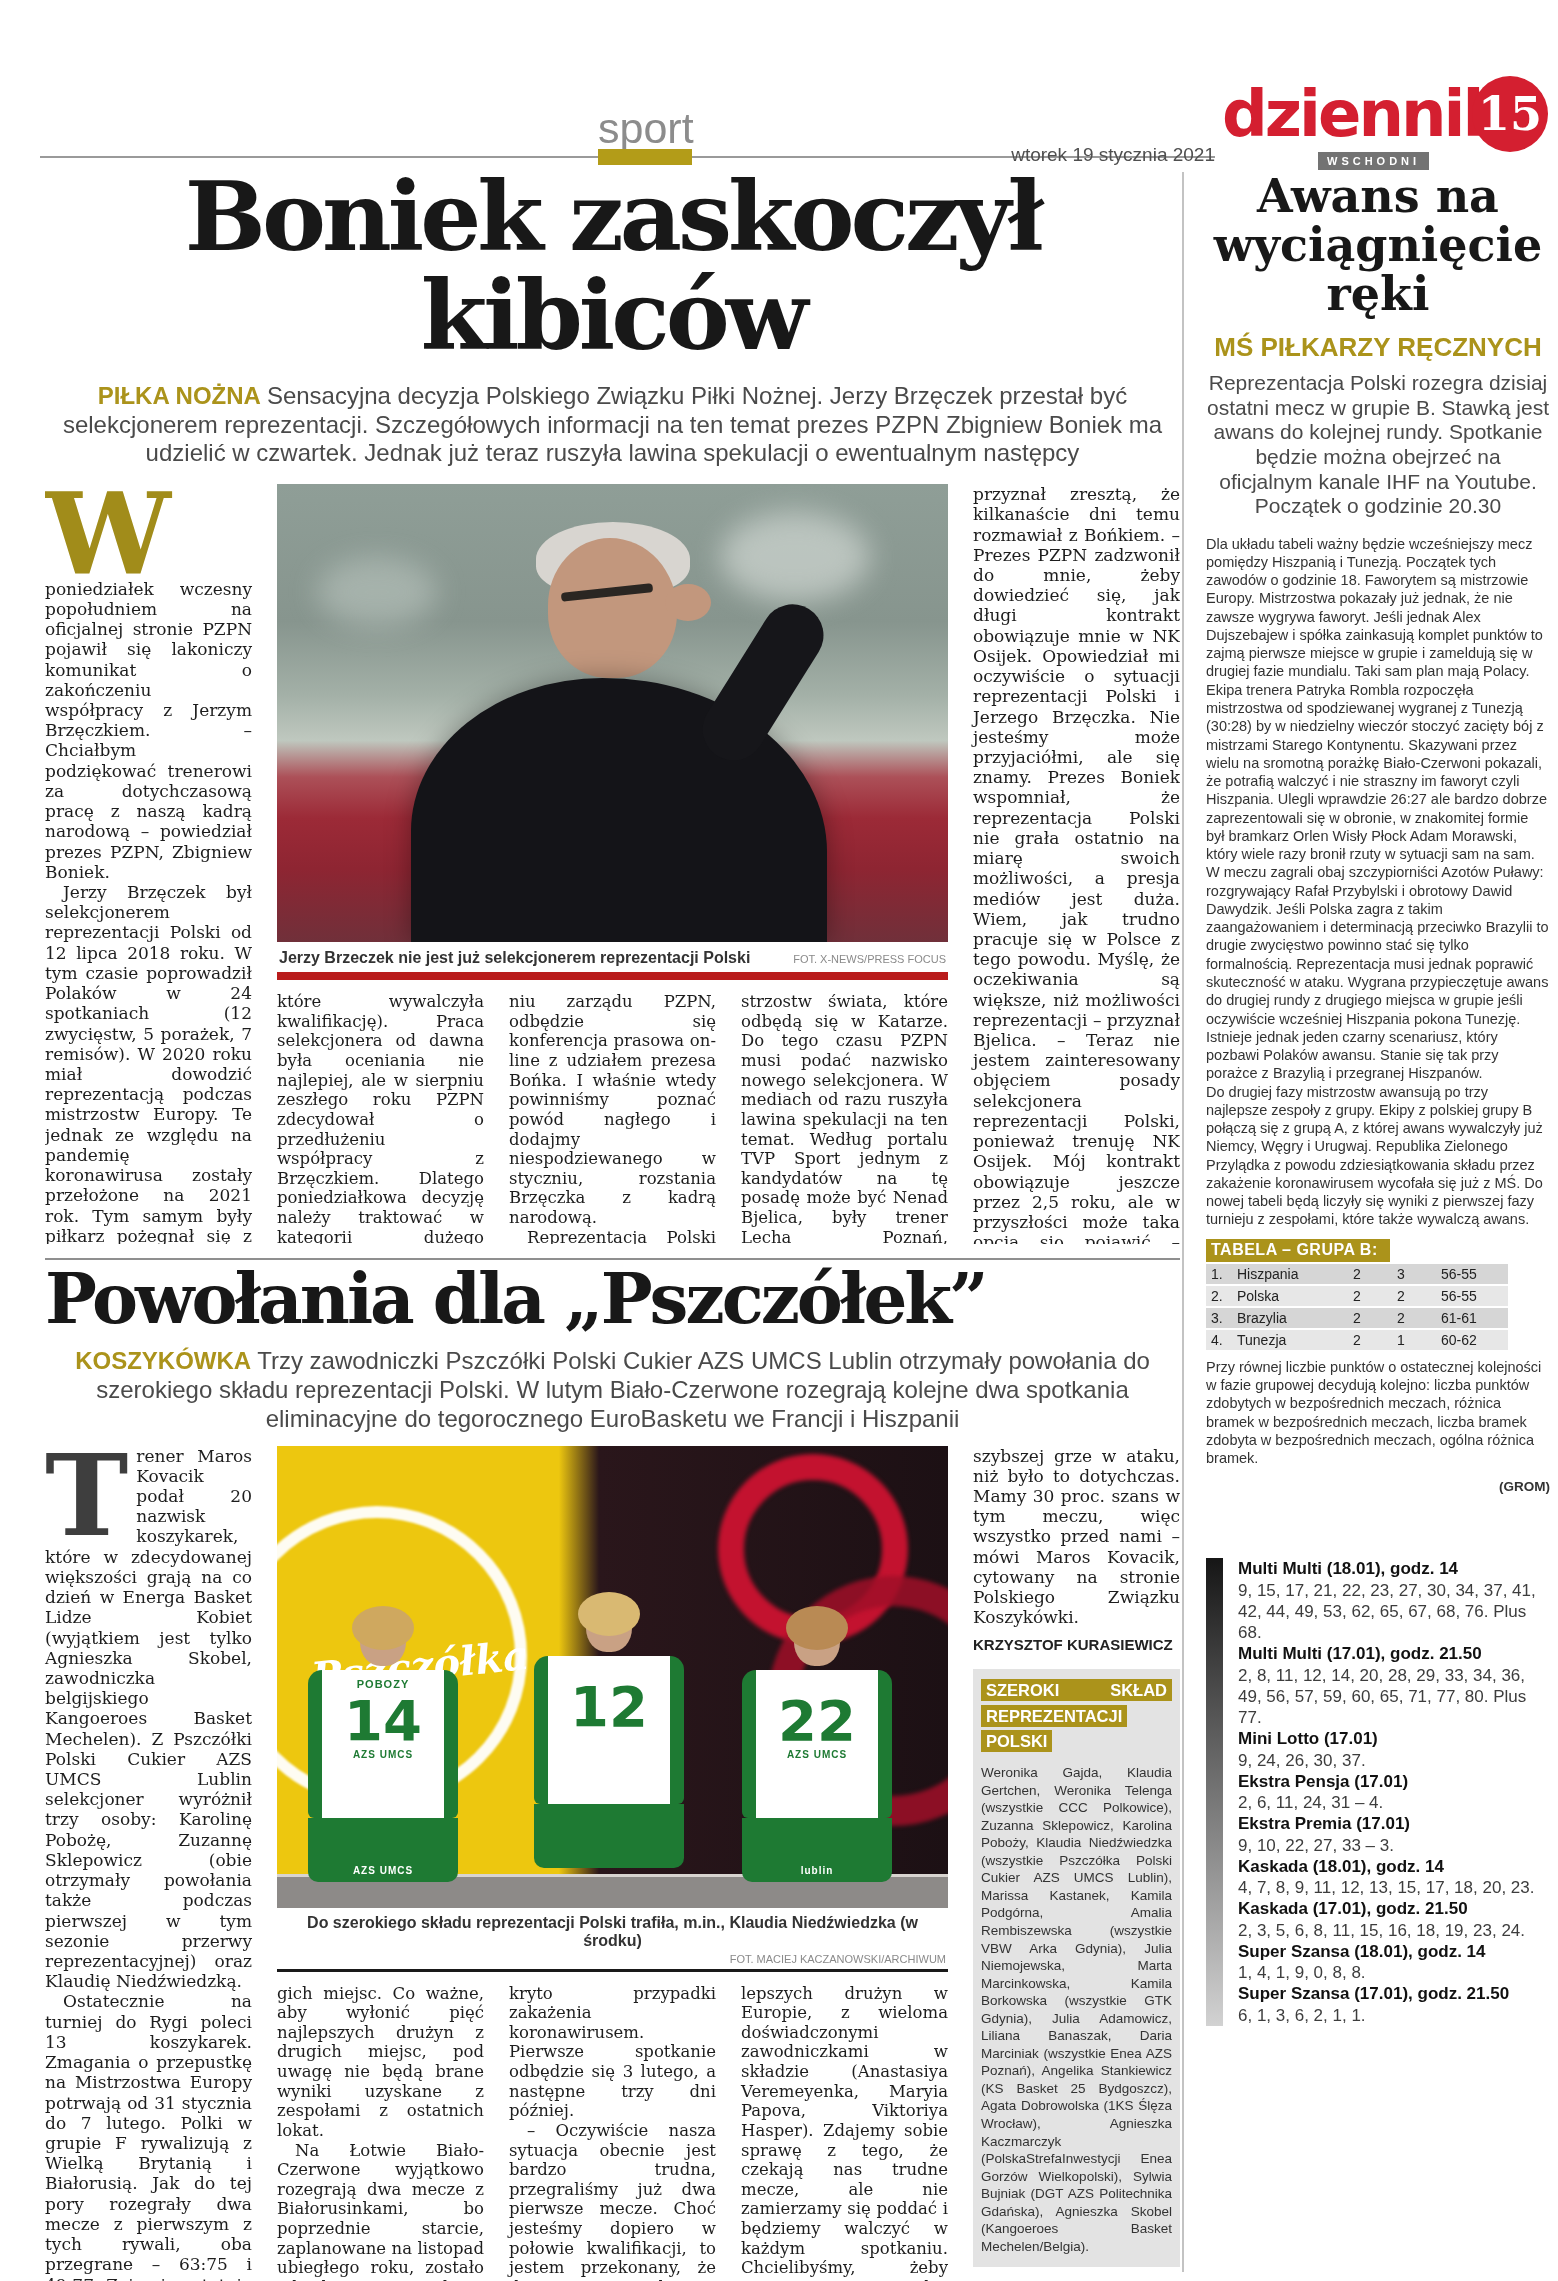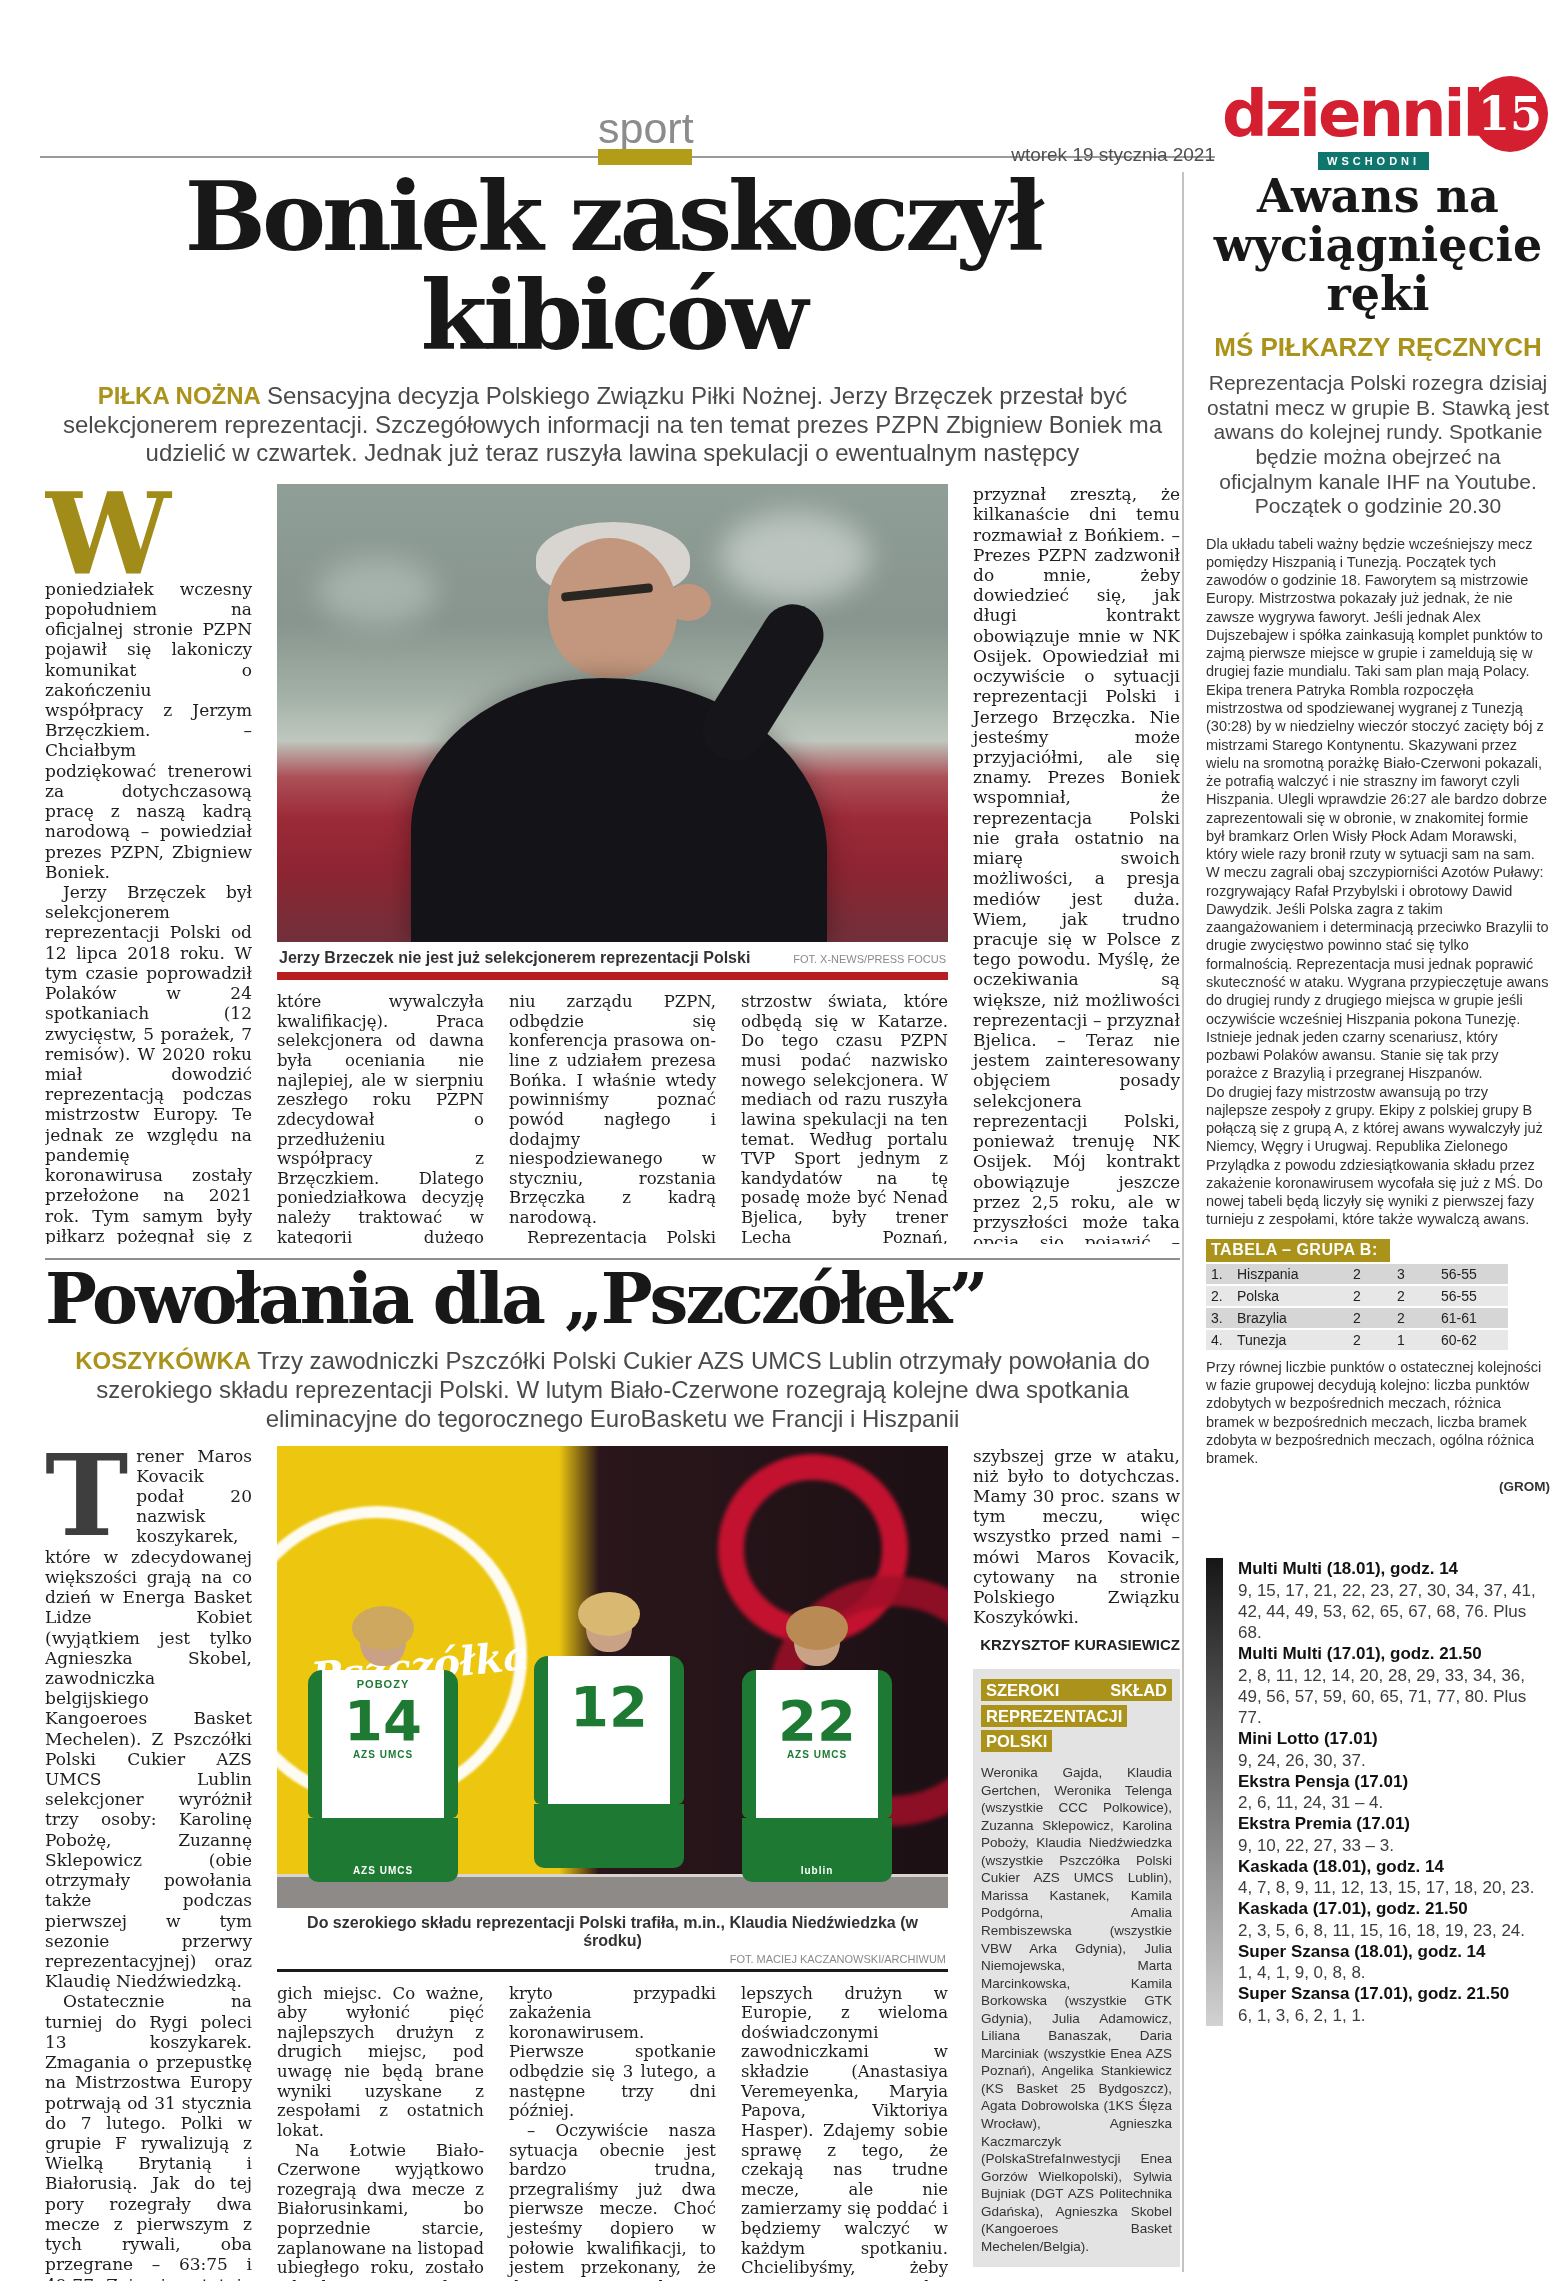--- a/index.html
+++ b/index.html
@@ -7,21 +7,21 @@
   .page { position:relative; width:1558px; height:2281px; margin:0 auto; background:#ffffff;
           overflow:hidden; font-family:"Liberation Sans", sans-serif; color:#1d1d1d; }
 
   
   .section-label { position:absolute; left:598px; top:104px; font-size:43px; color:#8c8c8c; font-weight:400; }
   .header-rule   { position:absolute; left:40px;  top:156px; width:1175px; height:2px; background:#9a9a9a; }
   .gold-marker   { position:absolute; left:598px; top:149px; width:94px; height:16px; background:#b39c18; }
   .edition-date  { position:absolute; left:850px; top:144px; width:365px; text-align:right; font-size:19px; color:#4f4f4f; }
   .masthead      { position:absolute; left:1222px; top:82px; font-size:64px; font-weight:800; color:#d41f30;
                    letter-spacing:-3px; line-height:1; font-family:"DejaVu Sans", sans-serif; }
-  .masthead-sub  { position:absolute; left:1318px; top:152px; background:#0f766e; color:#fff; font-size:11px;
+  .masthead-sub  { position:absolute; left:1318px; top:152px; background:#737373; color:#fff; font-size:11px;
                    letter-spacing:4px; padding:3px 9px; font-weight:bold; }
   .page-circle   { position:absolute; left:1472px; top:76px; width:76px; height:76px; border-radius:50%;
                    background:#d41f30; color:#fff; display:flex; align-items:center; justify-content:center;
                    font-size:46px; font-family:"DejaVu Serif", serif; font-weight:bold; }
 
   .vrule { position:absolute; left:1182px; top:172px; width:2px; height:2100px; background:#c3c3c3; }
 
   
   .left-region { position:absolute; left:45px; top:168px; width:1135px; }
   .h1 { font-family:"DejaVu Serif", serif; font-weight:bold; font-size:96px; line-height:1.03; text-align:center;
@@ -52,21 +52,21 @@
   .caption-center { text-align:center; font-size:16px; font-weight:bold; color:#333; }
   .credit-right { text-align:right; font-size:11px; color:#8a8a8a; margin-top:3px; }
   .subcols { display:flex; gap:25px; margin-top:12px; }
   .subcols .col { font-size:16.5px; }
 
   .art-rule { border:none; border-top:2px solid #8f8f8f; margin:14px 0 4px 0; }
   .h2 { font-family:"DejaVu Serif", serif; font-weight:bold; font-size:69px; line-height:1; text-align:left;
         color:#181818; letter-spacing:-3px; margin:4px 0 14px 0; }
   .body-row.a2 { margin-top:12px; }
 
-  .byline { text-align:right; font-family:"Liberation Sans", sans-serif; font-weight:bold; font-size:15px;
+  .byline { text-align:left; font-family:"Liberation Sans", sans-serif; font-weight:bold; font-size:15px;
             color:#222; margin-top:8px; }
   .roster { background:#e3e3e3; margin-top:16px; padding:9px 8px 12px 8px; font-family:"Liberation Sans", sans-serif; }
   .roster-title { display:inline; background:#ab931b; color:#fff; font-weight:bold; font-size:16.5px;
                   line-height:1.55; padding:2px 5px; -webkit-box-decoration-break:clone; box-decoration-break:clone; }
   .roster-list { margin-top:9px; font-size:13.5px; line-height:1.3; color:#333; }
 
   
   .sidebar { position:absolute; left:1206px; top:172px; width:344px; }
   .h3 { font-family:"DejaVu Serif", serif; font-weight:bold; font-size:46px; line-height:1.06; text-align:center;
         color:#181818; margin:0; }

